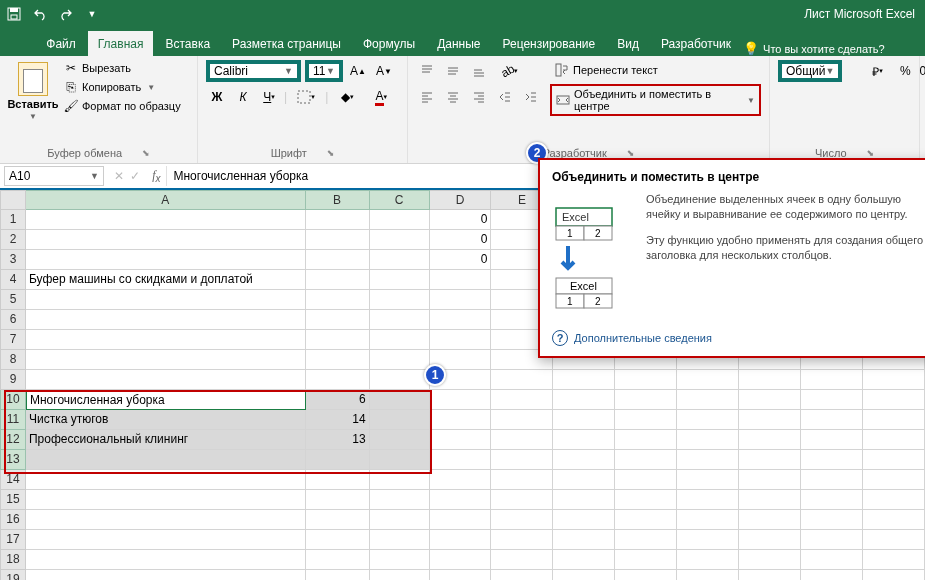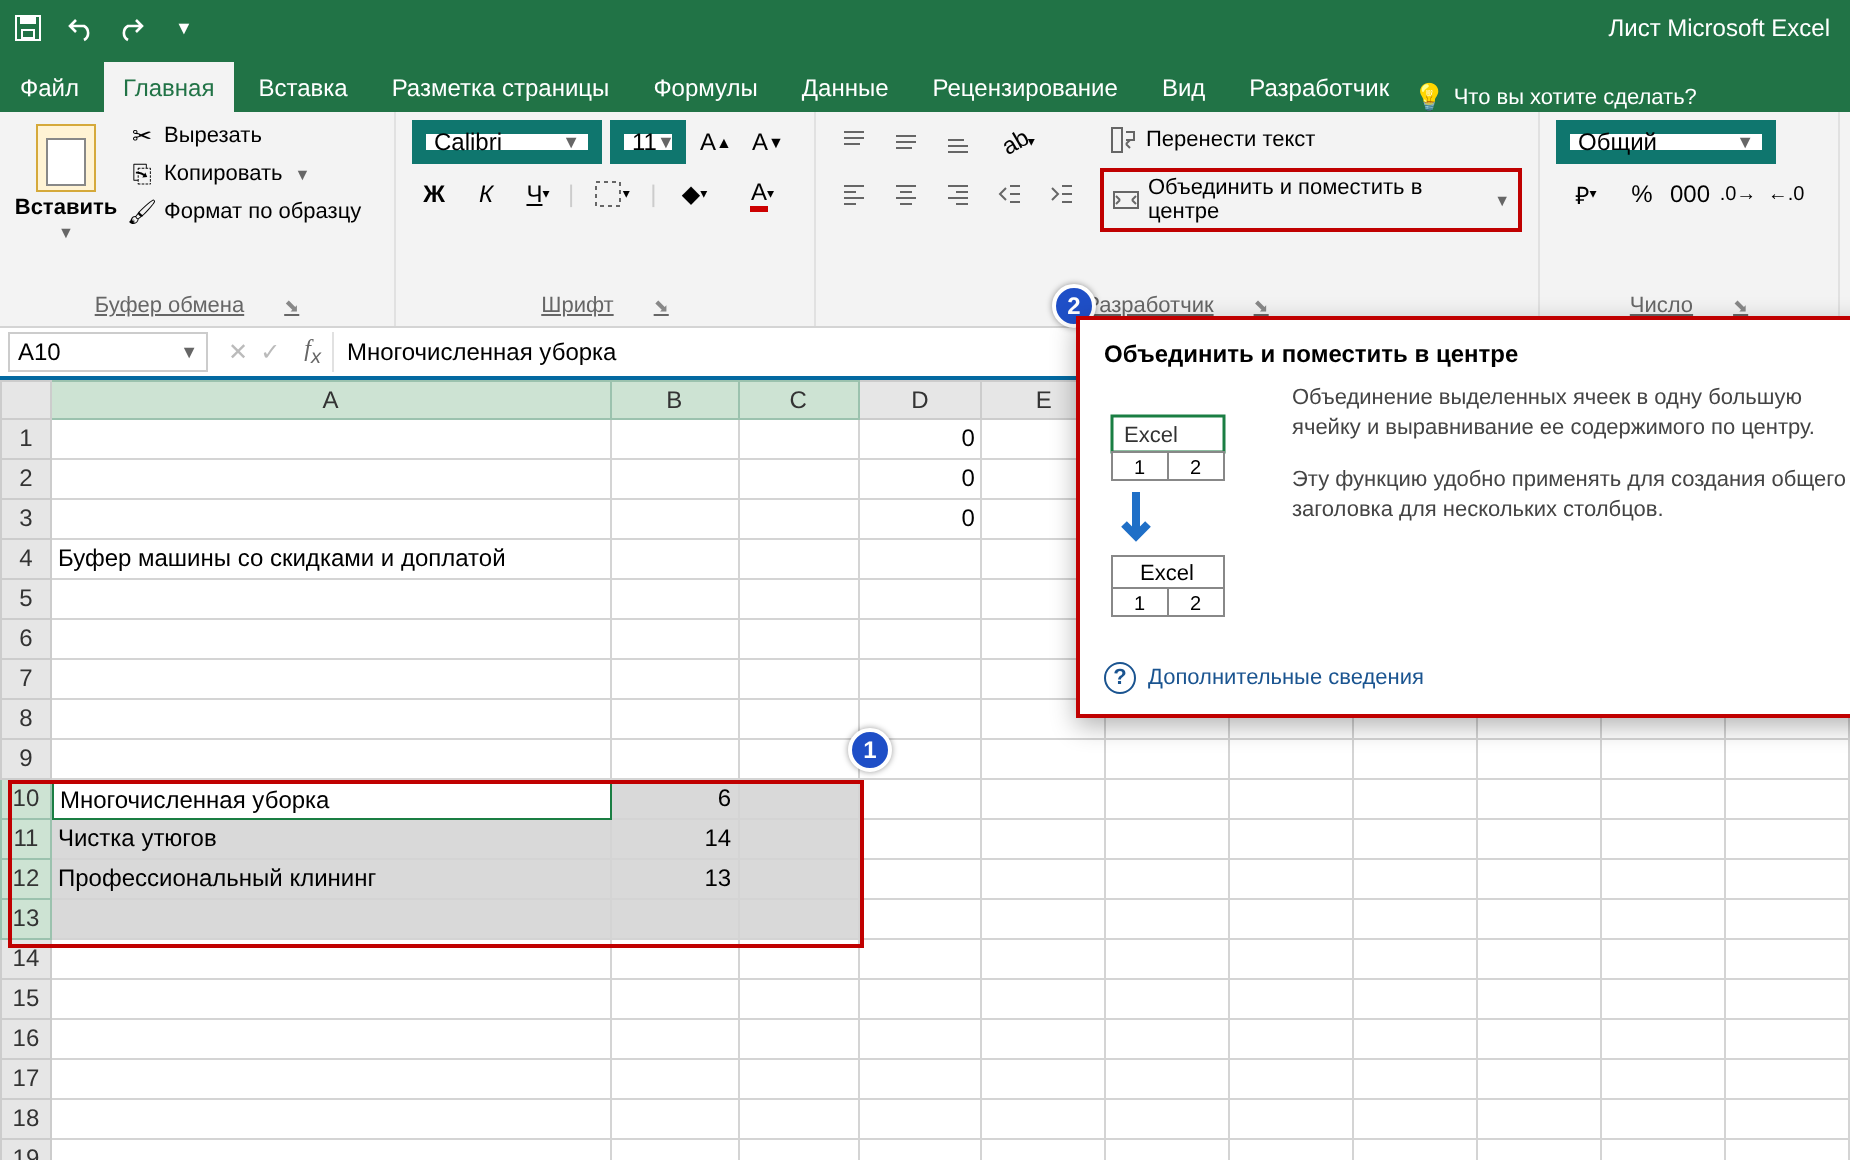--- a/index.html
+++ b/index.html
@@ -5,61 +5,61 @@
 * { box-sizing: border-box; margin: 0; padding: 0; font-family: "Segoe UI", Tahoma, sans-serif; }
 body { width: 925px; height: 580px; background: #fff; overflow: hidden; font-size: 12px; position: relative; }
 
 
 .titlebar { height: 28px; background: #217346; display: flex; align-items: center; color: #fff; justify-content: space-between; padding: 0 4px; }
 .titlebar-left { display: flex; gap: 6px; align-items: center; }
 .titlebar-left .ico { width: 20px; height: 20px; display: flex; align-items: center; justify-content: center; }
 .titlebar-title { font-size: 12px; padding-right: 6px; }
 
 
-.tabs { height: 28px; background: #217346; display: flex; align-items: flex-end; color: #fff; padding-left: 0; gap: 2px; justify-content: flex-start; }
+.tabs { height: 28px; background: #217346; display: flex; align-items: flex-end; color: #fff; padding-left: 0; gap: 2px; justify-content: center; }
 .tabs-left { display: flex; gap: 2px; align-items: flex-end; }
 .tab { padding: 6px 10px 5px; font-size: 12px; cursor: pointer; }
 .tab.active { background: #f3f3f3; color: #217346; }
 .tabs-right { display: flex; align-items: center; gap: 4px; padding-right: 4px; font-size: 11px; }
 .tabs-right .bulb { font-size: 13px; }
 
 
 .ribbon { height: 108px; background: #f3f3f3; border-bottom: 1px solid #d4d4d4; display: flex; position: relative; }
 .group { border-right: 1px solid #e1e1e1; padding: 4px 8px 2px; display: flex; flex-direction: column; justify-content: space-between; }
-.group-title { text-align: center; font-size: 11px; color: #666; padding: 2px 0; display: flex; justify-content: center; align-items: center; gap: 20px; text-decoration: underline; }
+.group-title { text-align: center; font-size: 11px; color: #666; padding: 2px 0; display: flex; justify-content: center; align-items: center; gap: 20px; }
 .group-title .launcher { font-size: 9px; color: #888; }
 
 
 .clipboard-body { display: flex; gap: 4px; }
 .paste-btn { display: flex; flex-direction: column; align-items: center; gap: 2px; padding: 2px; width: 50px; }
 .paste-icon { width: 30px; height: 34px; border: 1px solid #d5a93a; background: #fff3d4; position: relative; }
 .paste-icon::after { content:""; position:absolute; top:6px; left:4px; width:18px; height:22px; background:#fff; border:1px solid #888; }
 .clipboard-small { display: flex; flex-direction: column; gap: 3px; font-size: 11px; }
 .clipboard-small div { display: flex; align-items: center; gap: 4px; padding: 1px 2px; }
 .mini-ico { width: 14px; height: 14px; display: inline-flex; align-items: center; justify-content: center; font-size: 12px; }
 
 
 .font-body { display: flex; flex-direction: column; gap: 4px; }
 .font-row { display: flex; gap: 4px; align-items: center; }
-.combo { border: 7px solid #0f766e; background: #fff; height: 22px; display: flex; align-items: center; padding: 0 4px; font-size: 12px; position: relative; }
+.combo { border: 4px solid #0f766e; background: #fff; height: 22px; display: flex; align-items: center; padding: 0 4px; font-size: 12px; position: relative; }
 .combo .drop { margin-left: auto; font-size: 9px; color: #666; }
 .font-name { width: 95px; }
 .font-size { width: 38px; }
 .btn-sq { width: 22px; height: 22px; border: 1px solid transparent; display: flex; align-items: center; justify-content: center; font-size: 12px; }
 .btn-sq.wide { width: 30px; }
 
 
 .align-body { display: flex; gap: 8px; }
 .align-col { display: flex; flex-direction: column; gap: 4px; }
 .align-right-col { display: flex; flex-direction: column; gap: 4px; font-size: 11px; }
 .align-right-col .opt { display: flex; align-items: center; gap: 4px; padding: 2px 4px; border:1px solid transparent; }
 .align-right-col .opt.merge { border: 2px solid #c00000; }
 
 
-.num-body { display:flex; flex-direction:column; gap:4px; }
+.num-body { display:flex; flex-direction:row; gap:20px; }
 .num-format { width: 110px; }
 .num-row { display: flex; gap: 2px; }
 
 
 .formulabar { height: 26px; border-bottom: 2px solid #0369a1; display: flex; align-items: center; background: #fff; }
 .namebox { width: 100px; border: 1px solid #ccc; margin: 2px 4px; height: 20px; display:flex; align-items:center; padding:0 4px; font-size:12px; }
 .namebox .drop { margin-left:auto; font-size:9px; color:#666; }
 .fx-btns { display: flex; gap: 6px; padding: 0 6px; color: #888; }
 .fx-label { font-style: italic; font-family: "Times New Roman", serif; padding: 0 6px; color: #666; }
 .formula-input { flex: 1; border-left: 1px solid #e1e1e1; height: 20px; padding: 0 6px; font-size: 12px; display:flex; align-items:center; }

